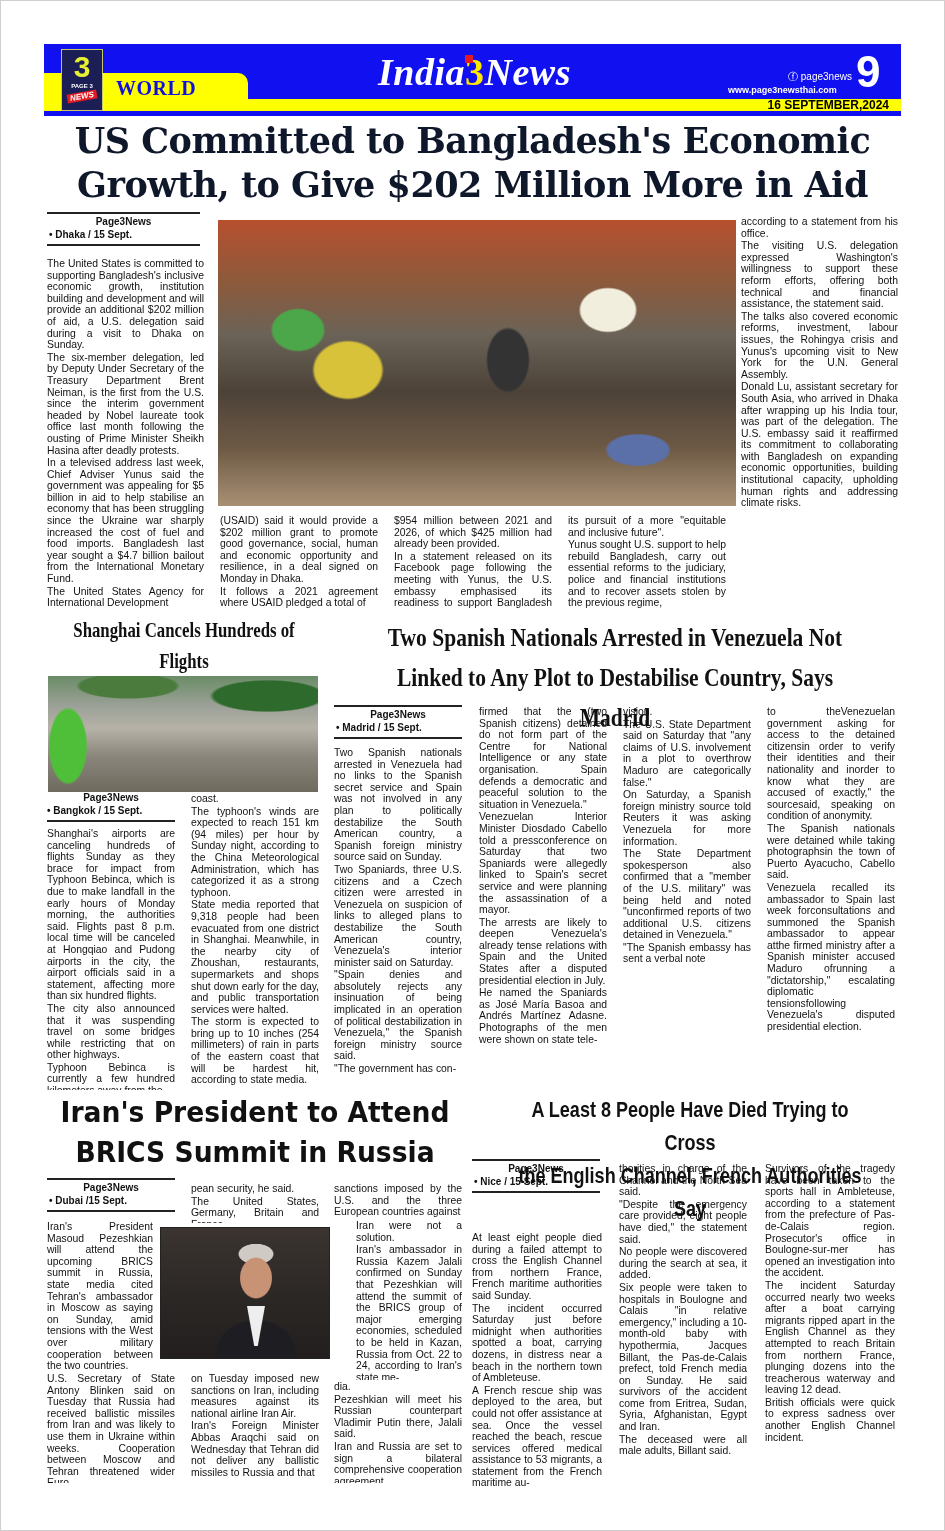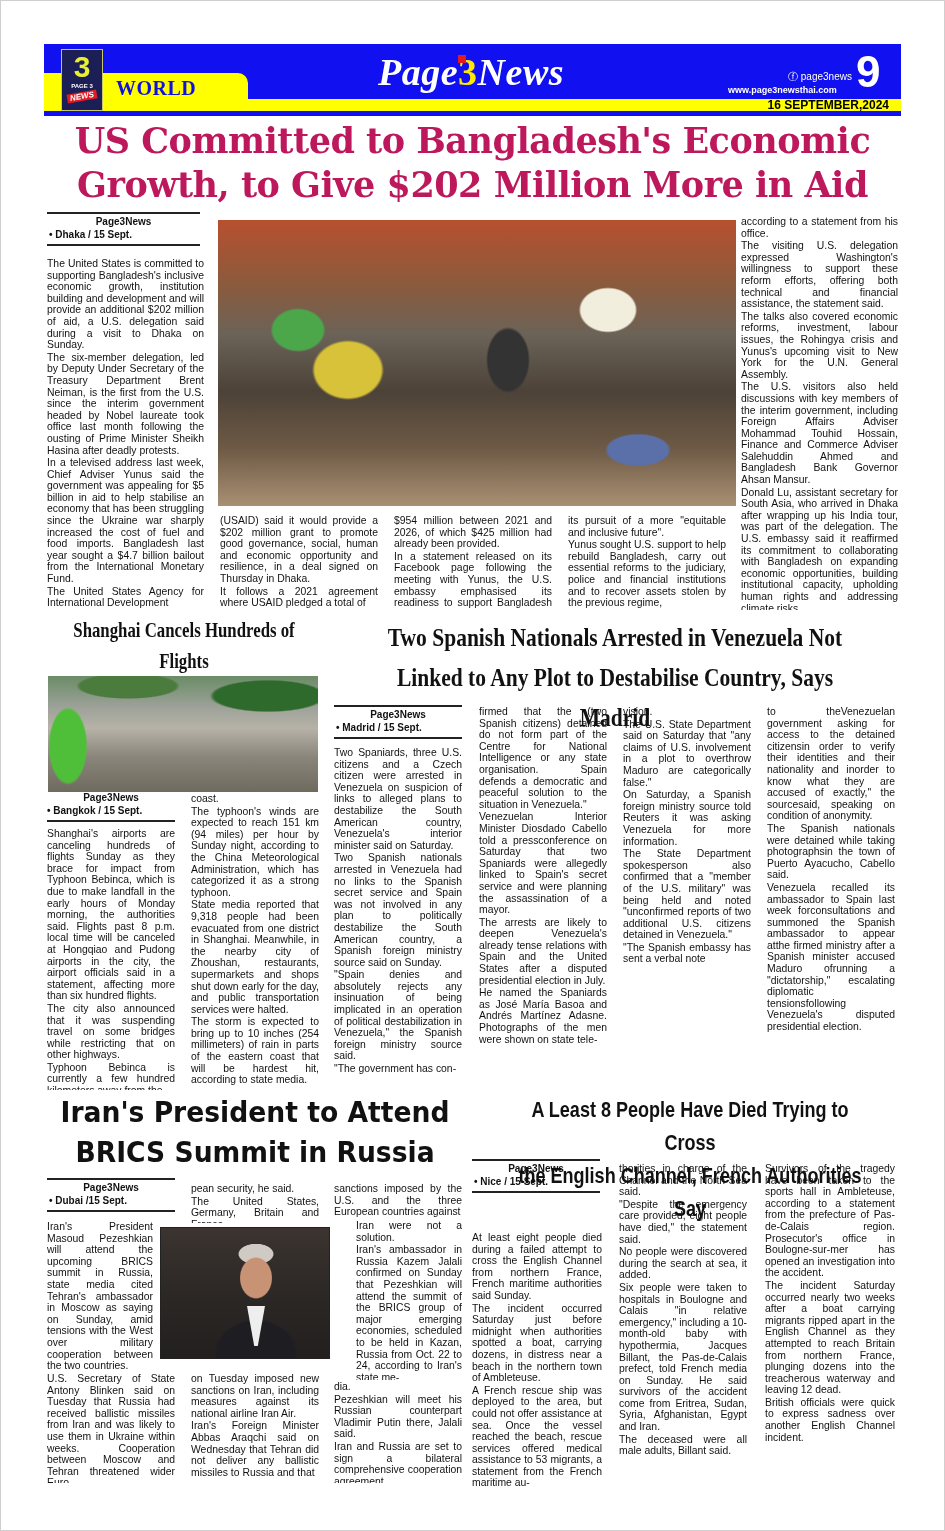--- a/index.html
+++ b/index.html
@@ -18,21 +18,21 @@
   .mast-section { position: absolute; left: 72px; top: 33px; font: bold 20px "Liberation Serif", serif; color: #1010e0; letter-spacing: 0.5px; }
   .mast-title { position: absolute; left: 334px; top: 6px; font: bold 38px "Liberation Serif", serif; color: #fff; font-style: italic; letter-spacing: 0.5px; }
   .mast-title .three { color: #ffe800; font-style: normal; position: relative; }
   .mast-title .three::before { content: ""; position: absolute; left: 0px; top: 4px; width: 8px; height: 8px; background: #e01b24; }
   .mast-fb { position: absolute; left: 744px; top: 26px; font: 10px "Liberation Sans", sans-serif; color: #fff; }
   .mast-web { position: absolute; left: 684px; top: 41px; font: bold 9px "Liberation Sans", sans-serif; color: #fff; }
   .mast-page { position: absolute; left: 812px; top: 4px; font: bold 44px "Liberation Sans", sans-serif; color: #fff; line-height: 48px; }
   .mast-date { position: absolute; right: 12px; top: 54px; font: bold 12px "Liberation Sans", sans-serif; color: #000; }
 
   
-  .hl-main { position: absolute; left: 44px; top: 119px; width: 857px; text-align: center; font: 900 35px/44px "DejaVu Serif", serif; color: #be185d; letter-spacing: -0.5px; }
+  .hl-main { position: absolute; left: 44px; top: 119px; width: 857px; text-align: center; font: 900 35px/44px "DejaVu Serif", serif; color: #0f172a; letter-spacing: -0.5px; }
   .hl-condensed { font-family: "Liberation Serif", serif; font-weight: bold; color: #111; text-align: center; position: absolute; }
   .hl-sans { font-family: "DejaVu Sans", sans-serif; font-weight: bold; color: #111; text-align: center; position: absolute; }
 
   
   .byline { position: absolute; font: bold 10px "Liberation Sans", sans-serif; border-top: 2px solid #222; border-bottom: 2px solid #222; padding: 2px 0 4px 0; }
   .byline .src { display: block; text-align: center; }
   .byline .loc { display: block; padding-left: 2px; margin-top: 2px; }
 
   
   .col { position: absolute; font: 10.4px/11.6px "Liberation Sans", sans-serif; color: #111; text-align: justify; hyphens: manual; overflow: hidden; }
@@ -72,21 +72,21 @@
 
 <header class="masthead">
   <div class="mast-yellow-left"></div>
   <div class="mast-yellow-bottom"></div>
   <div class="mast-logo">
     <span class="big3">3</span>
     <span class="p3">PAGE 3</span>
     <span class="nw">NEWS</span>
   </div>
   <div class="mast-section">WORLD</div>
-  <div class="mast-title"><span>Page</span><span class="three">3</span><span>News</span></div>
+  <div class="mast-title"><span>India</span><span class="three">3</span><span>News</span></div>
   <div class="mast-fb"><span>ⓕ </span><span>page3news</span></div>
   <div class="mast-web">www.page3newsthai.com</div>
   <div class="mast-page">9</div>
   <div class="mast-date">16 SEPTEMBER,2024</div>
 </header>
 
 <h1 class="hl-main">
   <span>US Committed to Bangladesh's Economic</span><br>
   <span>Growth, to Give $202 Million More in Aid</span>
 </h1>
@@ -99,36 +99,35 @@
 <div class="col" style="left:47px; top:258px; width:157px; height:352px;">
   <p>The United States is committed to supporting Bangladesh's inclusive economic growth, institution building and development and will provide an additional $202 million of aid, a U.S. delegation said during a visit to Dhaka on Sunday.</p>
   <p>The six-member delegation, led by Deputy Under Secretary of the Treasury Department Brent Neiman, is the first from the U.S. since the interim government headed by Nobel laureate took office last month following the ousting of Prime Minister Sheikh Hasina after deadly protests.</p>
   <p>In a televised address last week, Chief Adviser Yunus said the government was appealing for $5 billion in aid to help stabilise an economy that has been struggling since the Ukraine war sharply increased the cost of fuel and food imports. Bangladesh last year sought a $4.7 billion bailout from the International Monetary Fund.</p>
   <p>The United States Agency for International Development</p>
 </div>
 
 <div class="photo photo-dhaka"></div>
 
 <div class="col" style="left:220px; top:515px; width:158px; height:95px;">
-  <p>(USAID) said it would provide a $202 million grant to promote good governance, social, human and economic opportunity and resilience, in a deal signed on Thursday in Dhaka.</p>
+  <p>(USAID) said it would provide a $202 million grant to promote good governance, social, human and economic opportunity and resilience, in a deal signed on Monday in Dhaka.</p>
   <p>It follows a 2021 agreement where USAID pledged a total of</p>
 </div>
 <div class="col" style="left:394px; top:515px; width:158px; height:95px;">
   <p>$954 million between 2021 and 2026, of which $425 million had already been provided.</p>
   <p>In a statement released on its Facebook page following the meeting with Yunus, the U.S. embassy emphasised its readiness to support Bangladesh in</p>
 </div>
 <div class="col" style="left:568px; top:515px; width:158px; height:95px;">
   <p>its pursuit of a more "equitable and inclusive future".</p>
   <p>Yunus sought U.S. support to help rebuild Bangladesh, carry out essential reforms to the judiciary, police and financial institutions and to recover assets stolen by the previous regime,</p>
 </div>
 <div class="col" style="left:741px; top:216px; width:157px; height:394px;">
   <p>according to a statement from his office.</p>
   <p>The visiting U.S. delegation expressed Washington's willingness to support these reform efforts, offering both technical and financial assistance, the statement said.</p>
   <p>The talks also covered economic reforms, investment, labour issues, the Rohingya crisis and Yunus's upcoming visit to New York for the U.N. General Assembly.</p>
-  <p>The U.S. visitors also held discussions with key members of the interim government, including Foreign Affairs Adviser Mohammad Touhid Hossain, Finance and Commerce Adviser Salehuddin Ahmed and Bangladesh Bank Governor Ahsan Mansur.</p>
   <p>Donald Lu, assistant secretary for South Asia, who arrived in Dhaka after wrapping up his India tour, was part of the delegation. The U.S. embassy said it reaffirmed its commitment to collaborating with Bangladesh on expanding economic opportunities, building institutional capacity, upholding human rights and addressing climate risks.</p>
 </div>
 
 <h2 class="hl-condensed" style="left:44px; top:615px; width:280px; font-size:21px; line-height:31px; transform: scaleX(0.8); transform-origin: center;">
   <span>Shanghai Cancels Hundreds of Flights</span><br>
   <span>as Typhoon Bebinca Draws Near</span>
 </h2>
 <div class="photo photo-typhoon"></div>
 
 <div style="position:absolute; left:47px; top:792px; width:128px; font:bold 10px 'Liberation Sans',sans-serif;">
@@ -152,22 +151,22 @@
   <span>Two Spanish Nationals Arrested in Venezuela Not</span><br>
   <span>Linked to Any Plot to Destabilise Country, Says Madrid</span>
 </h2>
 
 <div class="byline" style="left:334px; top:705px; width:128px;">
   <span class="src">Page3News</span>
   <span class="loc">• <span>Madrid  / 15 Sept.</span></span>
 </div>
 
 <div class="col" style="left:334px; top:747px; width:128px; height:343px;">
+  <p>Two Spanish nationals arrested in Venezuela had no links to the Spanish secret service and Spain was not involved in any plan to politically destabilize the South American country, a Spanish foreign ministry source said on Sunday.</p>
   <p>Two Spaniards, three U.S. citizens and a Czech citizen were arrested in Venezuela on suspicion of links to alleged plans to destabilize the South American country, Venezuela's interior minister said on Saturday.</p>
-  <p>Two Spanish nationals arrested in Venezuela had no links to the Spanish secret service and Spain was not involved in any plan to politically destabilize the South American country, a Spanish foreign ministry source said on Sunday.</p>
   <p>"Spain denies and absolutely rejects any insinuation of being implicated in an operation of political destabilization in Venezuela," the Spanish foreign ministry source said.</p>
   <p>"The government has con-</p>
 </div>
 <div class="col" style="left:479px; top:706px; width:128px; height:384px;">
   <p>firmed that the (two Spanish citizens) detained do not form part of the Centre for National Intelligence or any state organisation. Spain defends a democratic and peaceful solution to the situation in Venezuela."</p>
   <p>Venezuelan Interior Minister Diosdado Cabello told a pressconference on Saturday that two Spaniards were allegedly linked to Spain's secret service and were planning the assassination of a mayor.</p>
   <p>The arrests are likely to deepen Venezuela's already tense relations with Spain and the United States after a disputed presidential election in July.</p>
   <p>He named the Spaniards as José María Basoa and Andrés Martínez Adasne. Photographs of the men were shown on state tele-</p>
 </div>
 <div class="col" style="left:623px; top:706px; width:128px; height:384px;">

